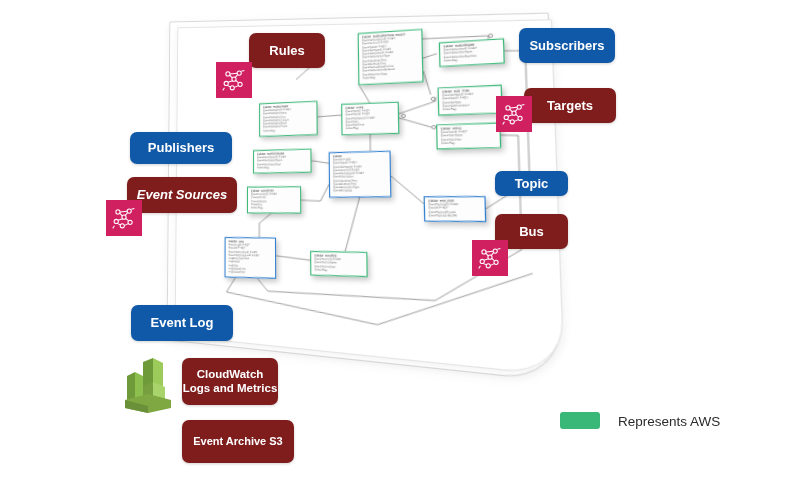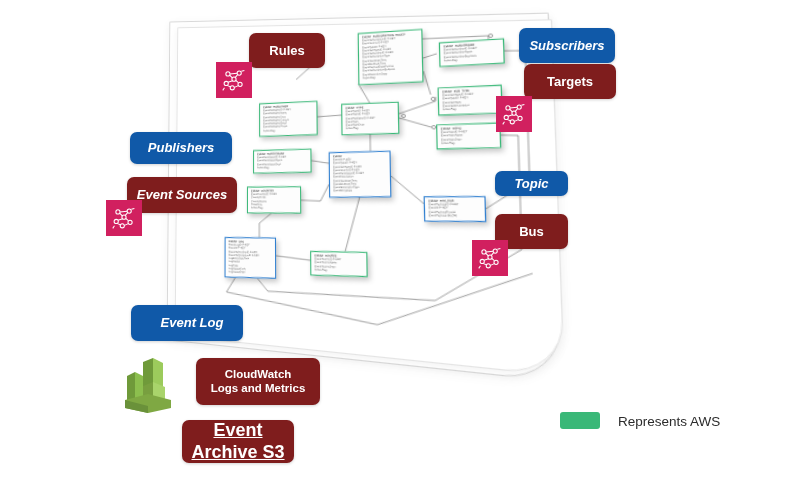--- a/index.html
+++ b/index.html
@@ -49,21 +49,21 @@
     font-size:2.45px;line-height:3.25px;color:#5c5c5c;white-space:nowrap;
   }
 
   
   .chip{
     position:absolute;border-radius:7px;display:flex;align-items:center;
     justify-content:center;text-align:center;color:#fff;font-weight:bold;
     box-shadow:0 1px 3px rgba(0,0,0,.18);line-height:1.18;
   }
   .chip.green{background:#7f1d1d;}
-  .chip.blue{background:#1059a8;font-style:italic;}
+  .chip.blue{background:#1059a8;}
   .chip.two-line{flex-direction:column;}
 
   
   .badge{
     position:absolute;width:36px;height:36px;background:#d1205f;
     display:flex;align-items:center;justify-content:center;
   }
   .badge svg{width:26px;height:26px;}
 
   
@@ -229,43 +229,43 @@
     </div>
   </div>
 
   <div id="chip-layer">
       <div class="chip green" style="left: 249px; top: 33px; width: 76px; height: 35px; font-size: 13px;">
         <span>Rules</span>
       </div>
       <div class="chip blue" style="left: 519px; top: 28px; width: 96px; height: 35px; font-size: 13px;">
         <span>Subscribers</span>
       </div>
-      <div class="chip green" style="left: 524px; top: 64px; width: 92px; height: 35px; font-size: 13px;">
+      <div class="chip green" style="left: 524px; top: 88px; width: 92px; height: 35px; font-size: 13px;">
         <span>Targets</span>
       </div>
       <div class="chip blue" style="left: 130px; top: 132px; width: 102px; height: 32px; font-size: 13px;">
         <span>Publishers</span>
       </div>
       <div class="chip green" style="left: 127px; top: 177px; width: 110px; height: 36px; font-size: 13px; font-style: italic;">
         <span>Event Sources</span>
       </div>
       <div class="chip blue" style="left: 495px; top: 171px; width: 73px; height: 25px; font-size: 13px;">
         <span>Topic</span>
       </div>
       <div class="chip green" style="left: 495px; top: 214px; width: 73px; height: 35px; font-size: 13px; border-radius: 7px;">
         <span>Bus</span>
       </div>
-      <div class="chip blue" style="left: 131px; top: 305px; width: 102px; height: 36px; font-size: 13px; padding-left: 10px;">
+      <div class="chip blue" style="left: 131px; top: 305px; width: 102px; height: 36px; font-size: 13px;">
         <span>Event Log</span>
       </div>
-      <div class="chip green two-line" style="left: 196px; top: 358px; width: 124px; height: 47px; font-size: 11.5px;">
+      <div class="chip green two-line" style="left: 182px; top: 358px; width: 96px; height: 47px; font-size: 11.5px;">
         <span>CloudWatch</span>
         <span>Logs and Metrics</span>
       </div>
-      <div class="chip green" style="left: 182px; top: 420px; width: 112px; height: 43px; font-size: 18px; text-decoration: underline;">
+      <div class="chip green" style="left: 182px; top: 420px; width: 112px; height: 43px; font-size: 11px;">
         <span>Event Archive S3</span>
       </div>
     </div>
 
   <div id="badge-layer">
       <div class="badge" style="left: 216px; top: 62px;">
         <svg viewBox="0 0 30 30">
           <g fill="none" stroke="#ffffff" stroke-width="1.2">
             <circle cx="8" cy="8" r="2.4"></circle>
             <circle cx="21" cy="7" r="2.4"></circle>

